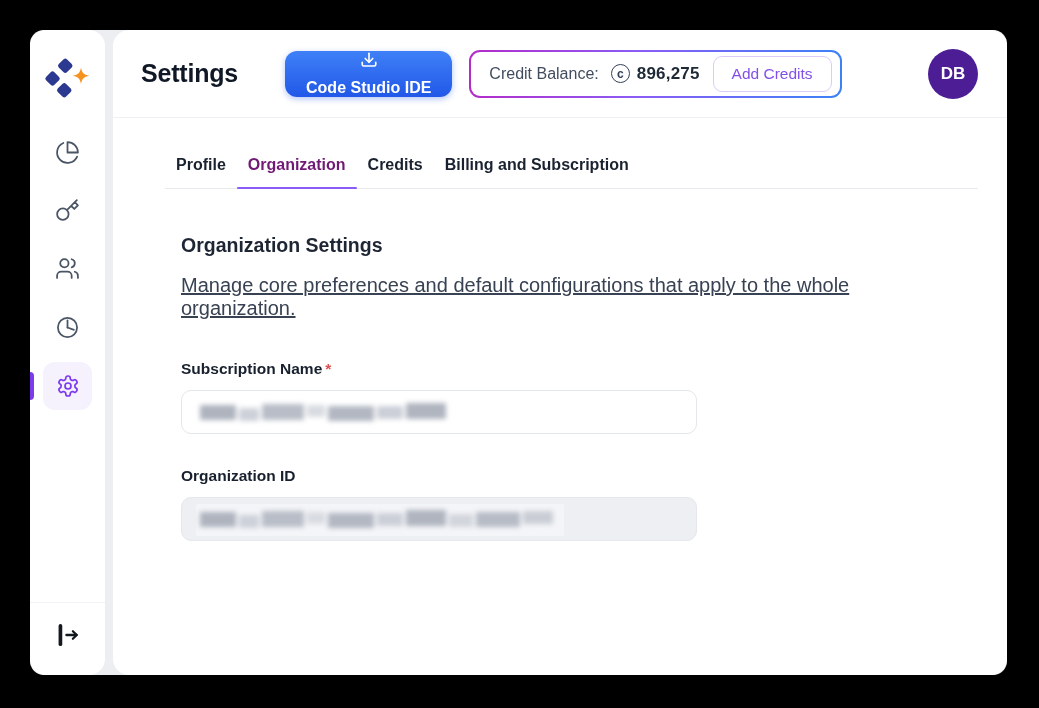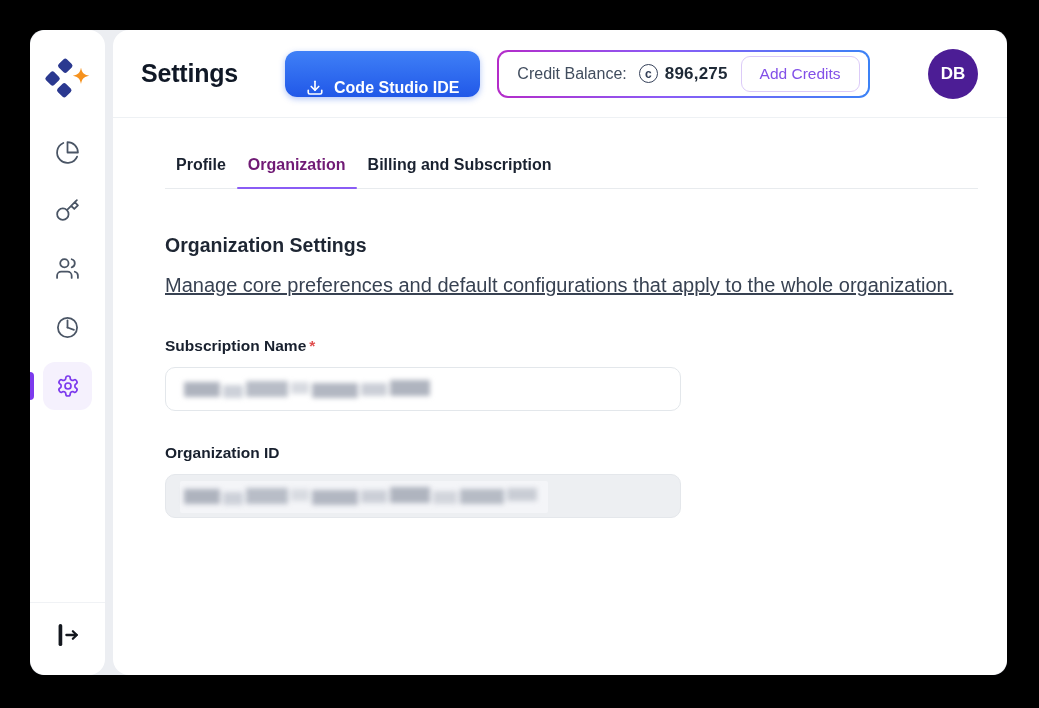--- a/index.html
+++ b/index.html
@@ -46,24 +46,25 @@
     position:absolute; left:83px; top:0; bottom:0; width:894px;
     background:#fff; border-radius:16px; overflow:hidden;
   }
   .header {
     height:88px; display:flex; align-items:center;
     padding:0 29px 0 28px; border-bottom:1px solid #EEF1F4;
   }
   .page-title { font-size:25px; font-weight:700; color:#101826; letter-spacing:-0.2px; }
   .ide-btn {
     margin-left:47px; height:46px; padding:0 21px; border:none; cursor:pointer;
-    border-radius:12px; display:flex; align-items:flex-end; gap:10px;
+    border-radius:12px; display:flex; align-items:center; gap:10px;
     background:linear-gradient(180deg,#3F80F7 0%, #2158E8 100%);
     color:#fff; font-family:inherit; font-size:16px; font-weight:700;
     box-shadow:0 2px 6px rgba(32,88,230,.35);
+    flex-direction:column;
   }
   .credit-pill {
     margin-left:17px; height:48px; display:flex; align-items:center;
     padding:0 8px 0 18px; border-radius:11px;
     border:2px solid transparent;
     background:
       linear-gradient(#fff,#fff) padding-box,
       linear-gradient(90deg,#B42BC9 0%, #8B5CF6 45%, #3B82F6 100%) border-box;
   }
   .credit-label { font-size:16px; color:#414D5E; }
@@ -92,21 +93,21 @@
   .tab {
     padding:10px 11px 14px; font-size:16px; font-weight:600; color:#1A2230;
     cursor:pointer; position:relative; white-space:nowrap;
   }
   .tab.active { color:#701a75; }
   .tab.active::after {
     content:""; position:absolute; left:0; right:0; bottom:-1px;
     height:2.5px; background:#8A5CF5; border-radius:2px;
   }
   
-  .content { padding:0 52px; }
+  .content { padding:0 68px; }
   .section-heading { margin-top:45px; font-size:19.5px; font-weight:700; color:#1E2633; }
   .section-desc { margin-top:17px; font-size:20px; color:#384252;text-decoration:underline; }
   .field-label { margin-top:40px; font-size:15.5px; font-weight:700; color:#18202E; }
   .req { color:#E04F4F; margin-left:3px; font-weight:600; }
   .text-input {
     margin-top:12px; width:516px; height:44px; border-radius:10px;
     border:1px solid #E3E7EB; background:#fff;
     display:flex; align-items:center; padding-left:18px; position:relative;
   }
   .text-input.disabled { background:#EDEFF2; border-color:#E4E7EB; }
@@ -210,20 +211,21 @@
         <span class="credit-amount">896,275</span>
         <button class="add-credits-btn">Add Credits</button>
       </div>
 
       <div class="avatar">DB</div>
     </header>
 
     <nav class="tabs">
       <div class="tab">Profile</div>
       <div class="tab active">Organization</div>
+      <div class="tab">Credits</div>
       <div class="tab">Billing and Subscription</div>
     </nav>
 
     <div class="content">
       <h2 class="section-heading">Organization Settings</h2>
       <p class="section-desc">Manage core preferences and default configurations that apply to the whole organization.</p>
 
       <div class="field-label">
         <span>Subscription Name</span><span class="req">*</span>
       </div>

